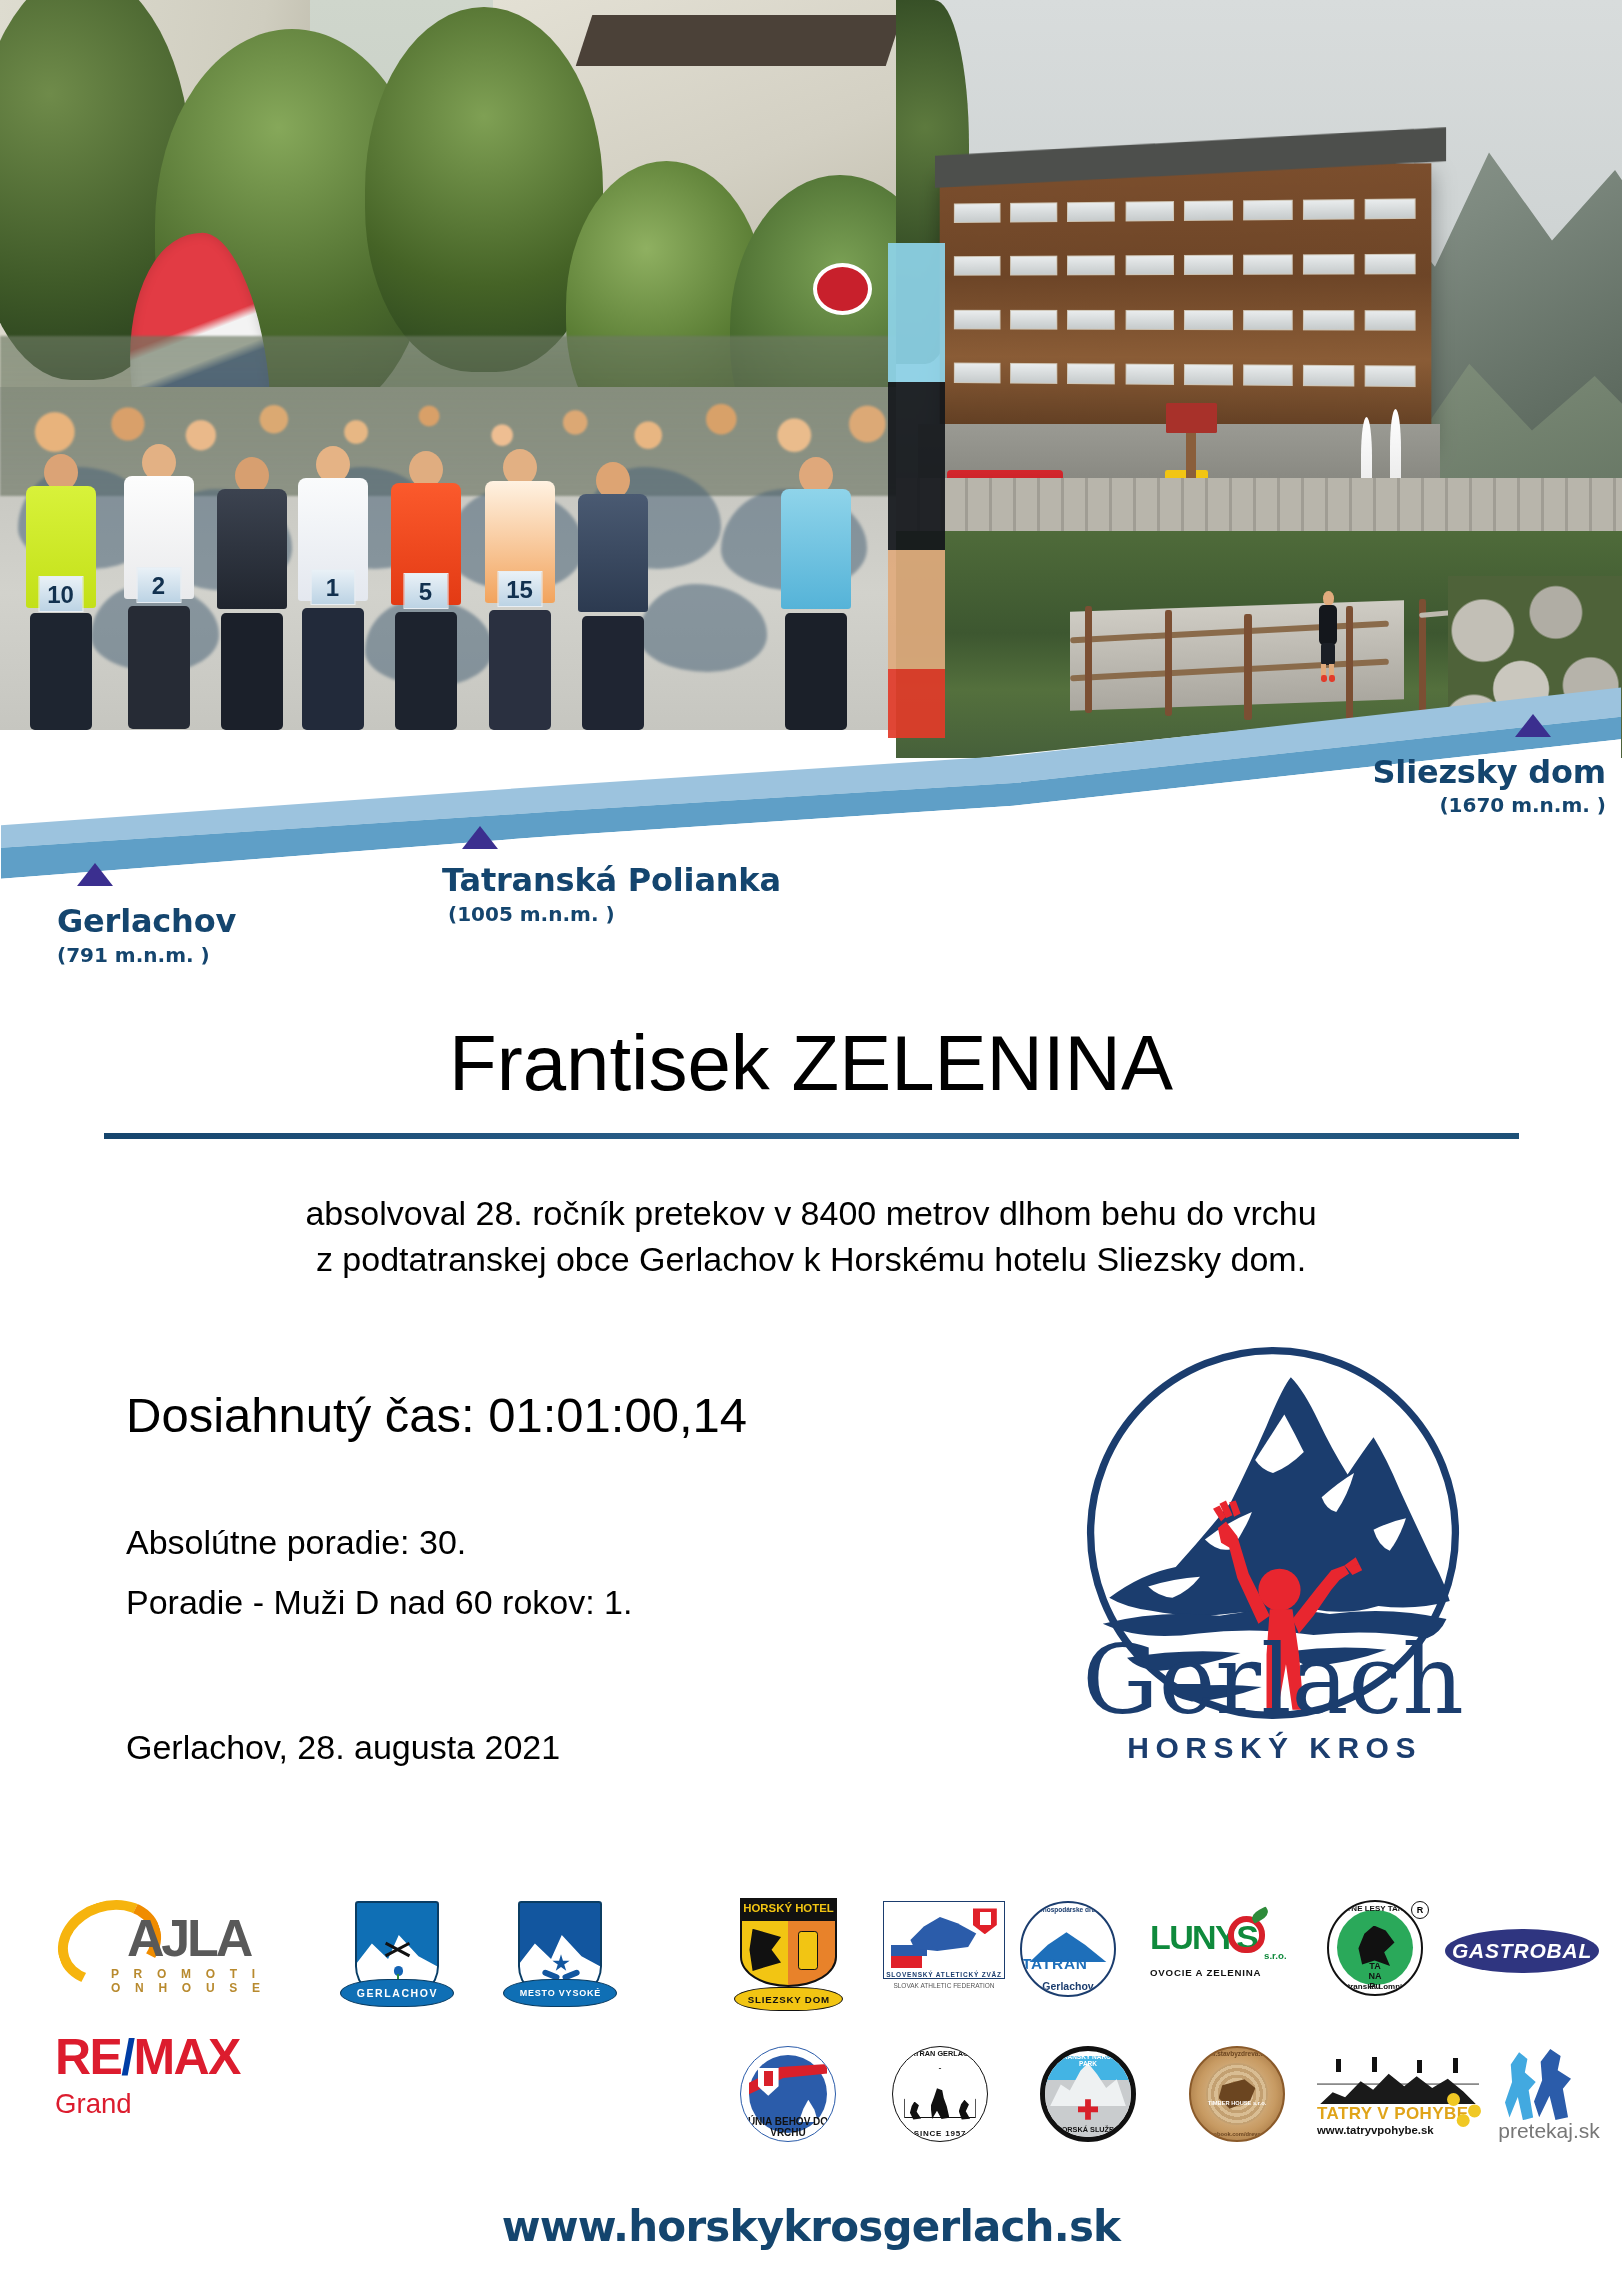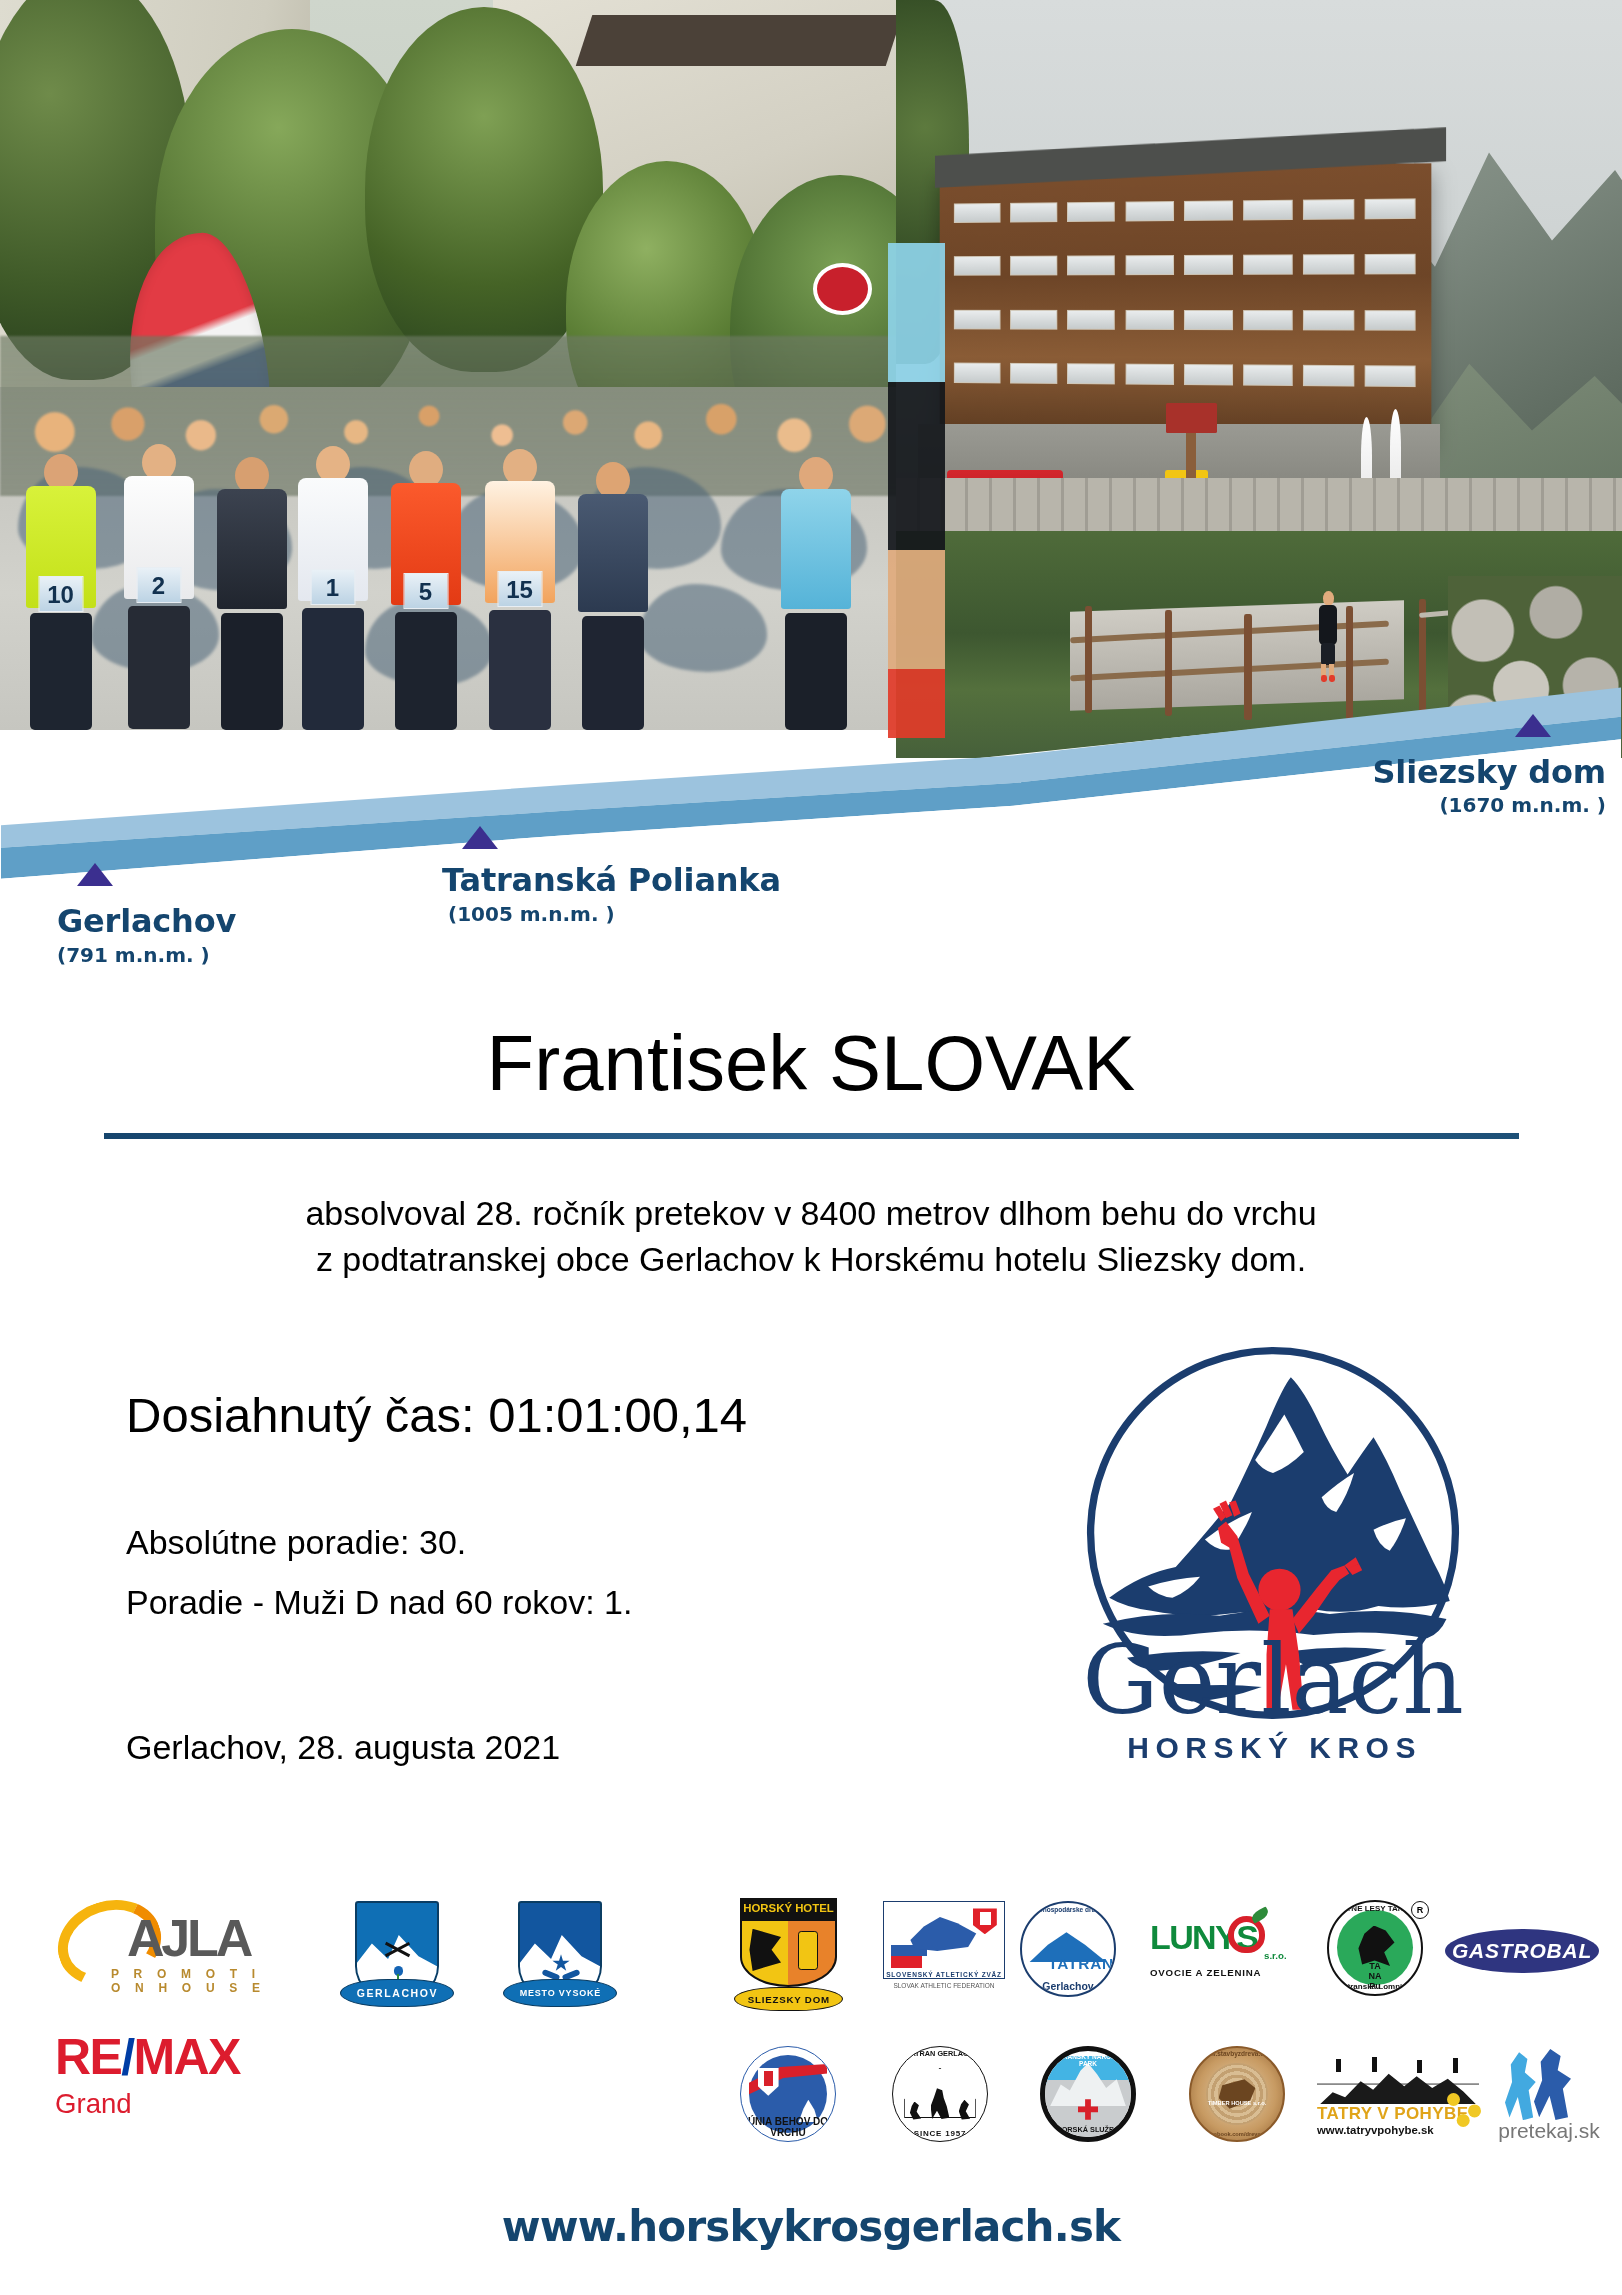--- a/index.html
+++ b/index.html
@@ -531,21 +531,21 @@
 </div>
 <div class="m-name" style="position:absolute;left:442px;top:861px;font-size:32px;">Tatranská Polianka</div>
 <div class="m-alt" style="position:absolute;left:448px;top:902px;font-size:20px;">(1005 m.n.m. )</div>
 
 <div class="marker" style="left:1515px; top:714px;">
   <div class="tri sm"></div>
 </div>
 <div class="m-name" style="position:absolute;left:1363px;top:753px;width:243px;text-align:right;font-size:32px;">Sliezsky dom</div>
 <div class="m-alt" style="position:absolute;left:1363px;top:793px;width:243px;text-align:right;font-size:20px;">(1670 m.n.m. )</div>
 
-<div class="athlete-name">Frantisek SLOVAK</div>
+<div class="athlete-name">Frantisek ZELENINA</div>
 
 <div class="rule"></div>
 
 <div class="para">
   <div>absolvoval 28. ročník pretekov v 8400 metrov dlhom behu do vrchu</div>
   <div>z podtatranskej obce Gerlachov k Horskému hotelu Sliezsky dom.</div>
 </div>
 
 <div class="time-line">Dosiahnutý čas: 01:01:00,14</div>
 <div class="rank-1">Absolútne poradie: 30.</div>
@@ -656,21 +656,21 @@
                   font-weight:bold;letter-spacing:0.8px;color:#1b3d6e">SLOVENSKÝ ATLETICKÝ ZVÄZ</div>
     </div>
     <div style="width:122px;text-align:center;font-size:6.5px;color:#555;margin-top:2.4px">SLOVAK ATHLETIC FEDERATION</div>
   </div>
 
   <div class="sp" style="left:1020px;top:11.4px;">
     <div class="circ-logo" style="border-color:#1b3d6e">
       <div class="circ-top" style="color:#1b3d6e;font-size:6.5px">Poľnohospodárske družstvo</div>
       <div style="position:absolute;left:8%;top:30%;width:84%;height:34%;background:#1e6fba;
                   clip-path:polygon(0 100%, 24% 44%, 48% 4%, 72% 44%, 100% 100%)"></div>
-      <div style="position:absolute;left:0;right:0;top:56%;text-align:right;font-size:15.4px;
+      <div style="position:absolute;left:0;right:0;top:56%;text-align:left;font-size:15.4px;
                   font-weight:bold;color:#1e6fba;letter-spacing:0.8px">TATRAN</div>
       <div class="circ-label" style="color:#1b3d6e;font-size:10.5px">Gerlachov</div>
     </div>
   </div>
 
   <div class="sp" style="left:1150px;top:27.6px;width:130px;">
     <div style="position:relative;height:54px">
       <div style="font-size:34px;font-weight:bold;color:#0f8a3c;letter-spacing:-1.6px;
                   font-family:'Liberation Sans',sans-serif">LUNYS</div>
       <div style="position:absolute;left:78px;top:-1.6px;width:37px;height:37px;border:6.5px solid #d8202a;

